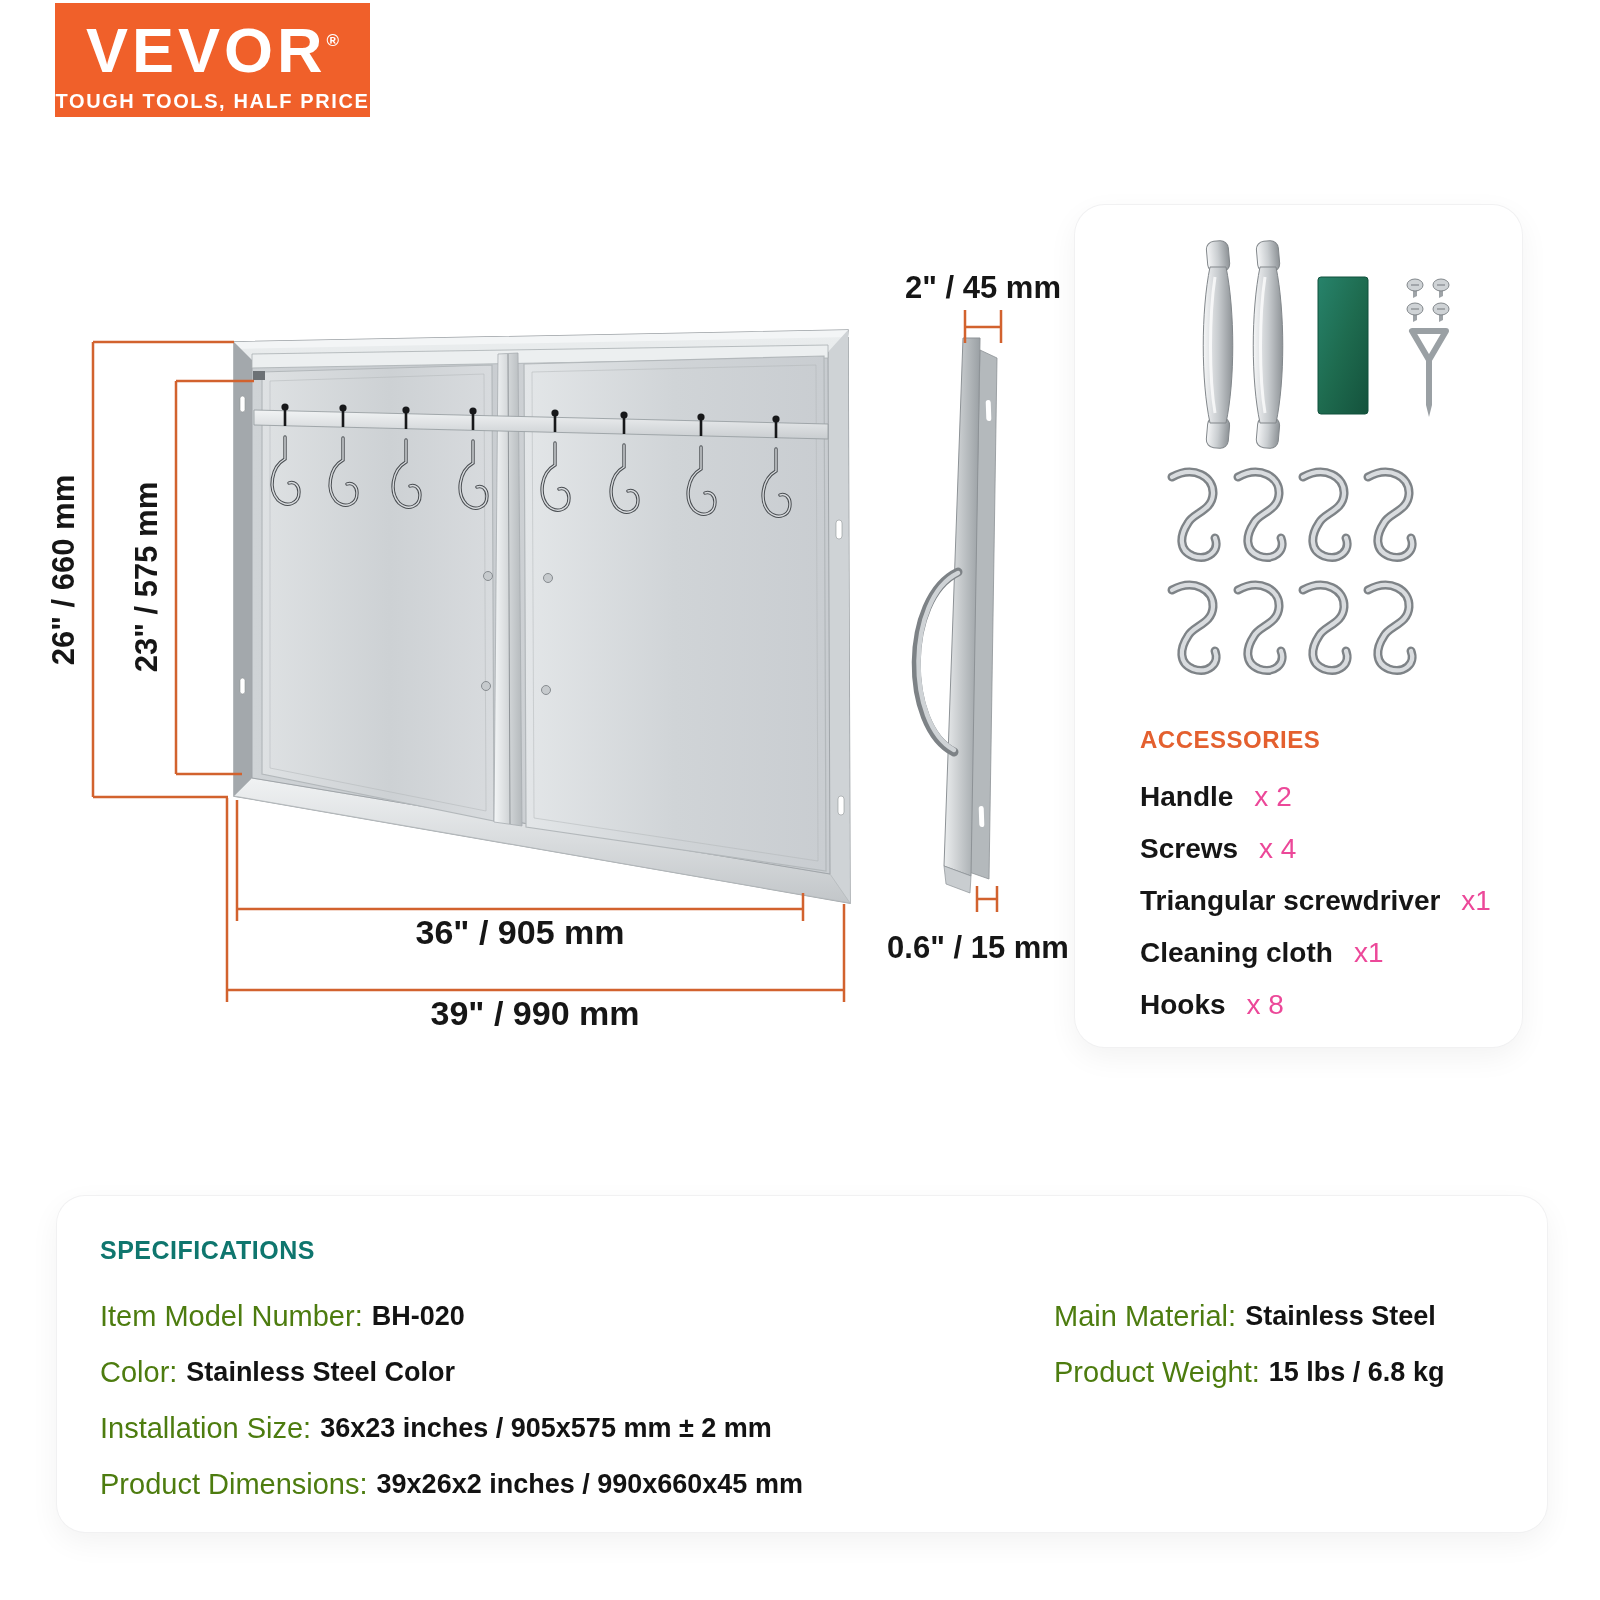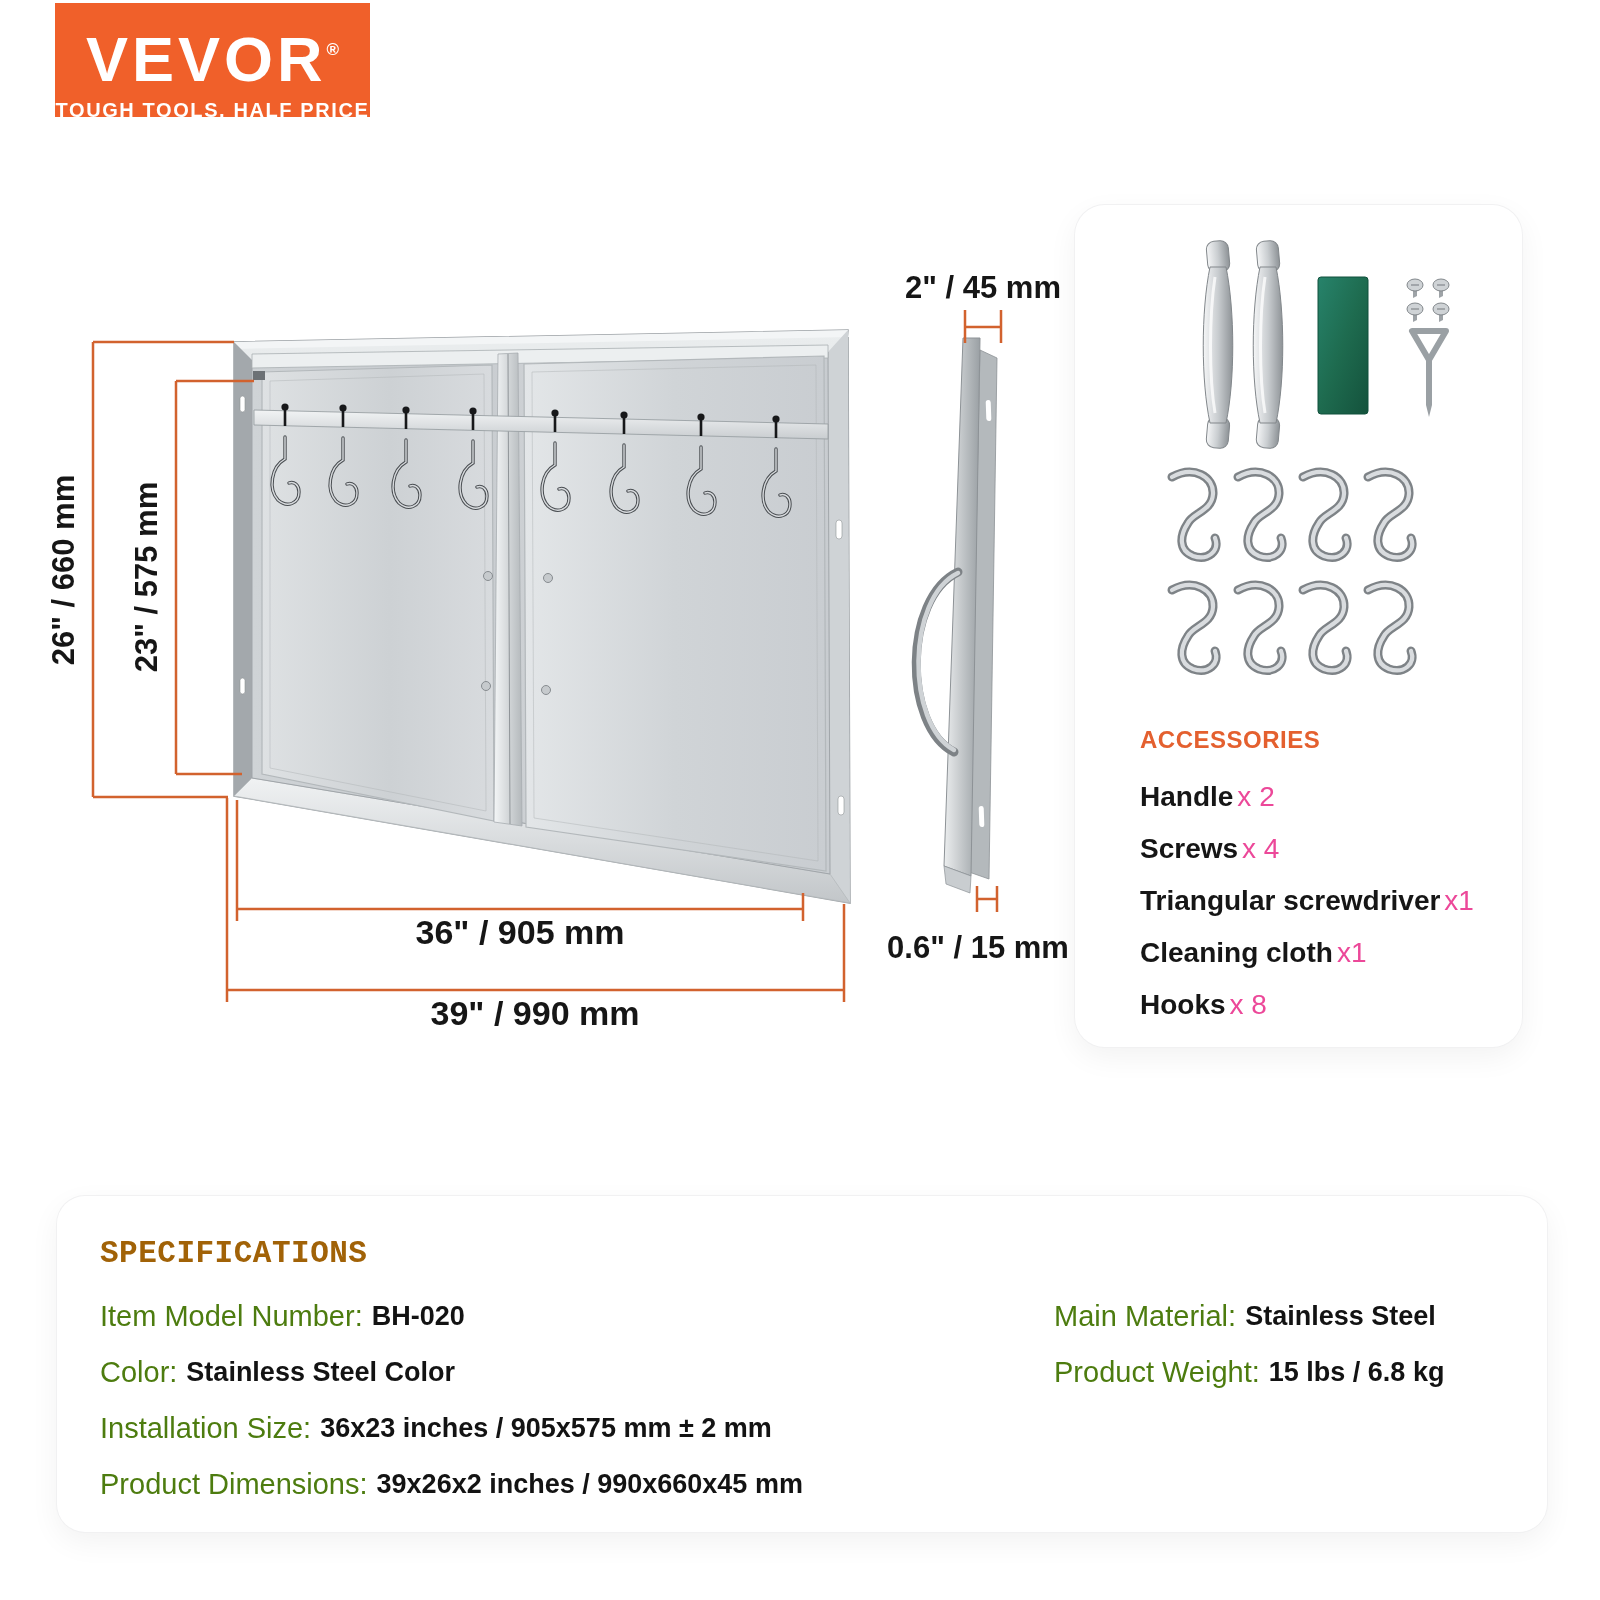--- a/index.html
+++ b/index.html
@@ -9,49 +9,49 @@
   }
   .abs{position:absolute;}
 
   
   .logo{
     left:55px;top:3px;width:315px;height:114px;background:#F0602A;
     color:#fff;text-align:center;
   }
   .logo .brand{
     font-size:63px;font-weight:800;letter-spacing:4px;line-height:1;
-    padding-top:25px;display:inline-block;
+    padding-top:16px;display:inline-block;
   }
   .logo .reg{font-size:17px;font-weight:700;vertical-align:26px;letter-spacing:0;}
   .logo .tagline{
     font-size:20px;font-weight:700;letter-spacing:1.6px;margin-top:8px;
   }
 
   
   .card{
     background:#ffffff;border-radius:30px;
     box-shadow:0 0 0 1px #f1f1f2, 0 10px 30px rgba(0,0,0,.055);
   }
   .acc-card{left:1075px;top:205px;width:447px;height:842px;}
   .spec-card{left:57px;top:1196px;width:1490px;height:336px;border-radius:28px;}
 
   
   .acc-title{
     position:absolute;left:65px;top:521px;font-size:24px;font-weight:700;
     color:#E4602F;letter-spacing:.5px;
   }
   .acc-list{position:absolute;left:65px;top:566px;width:370px;}
-  .acc-row{height:52px;display:flex;align-items:center;gap:4px;}
+  .acc-row{height:52px;display:flex;align-items:center;gap:21px;}
   .acc-name{font-size:28px;font-weight:700;color:#161616;white-space:nowrap;}
   .acc-qty{font-size:28px;font-weight:400;color:#ec4899;white-space:nowrap;}
 
   
   .spec-title{
-    position:absolute;left:43px;top:40px;font-size:31px;font-weight:700;
-    color:#a16207;letter-spacing:.5px;font-family:Liberation Mono, monospace;
+    position:absolute;left:43px;top:40px;font-size:25px;font-weight:700;
+    color:#0f766e;letter-spacing:.5px;
   }
   .spec-col{position:absolute;top:92px;}
   .spec-col.left{left:43px;}
   .spec-col.right{left:973px;margin-left:24px;}
   .spec-row{height:56px;display:flex;align-items:center;gap:9px;white-space:nowrap;}
   .spec-label{font-size:29px;color:#4d7c0f;font-weight:400;}
   .spec-value{font-size:27px;color:#131313;font-weight:700;}
 
   svg text{font-family:"Liberation Sans", sans-serif;}
 </style>

